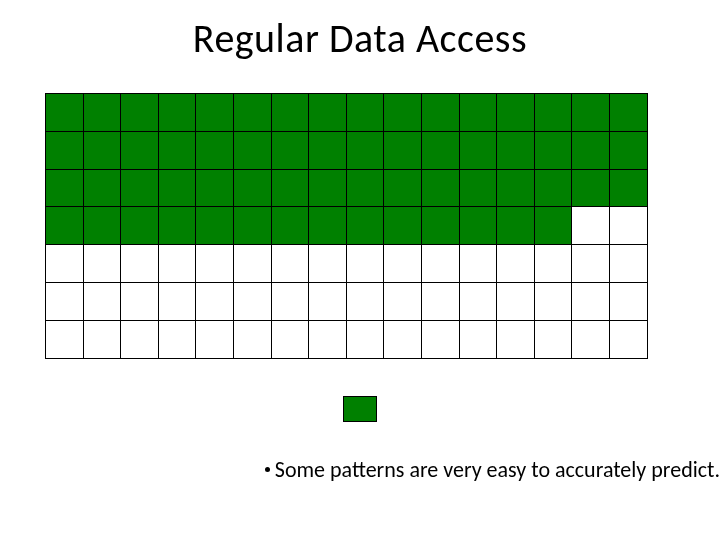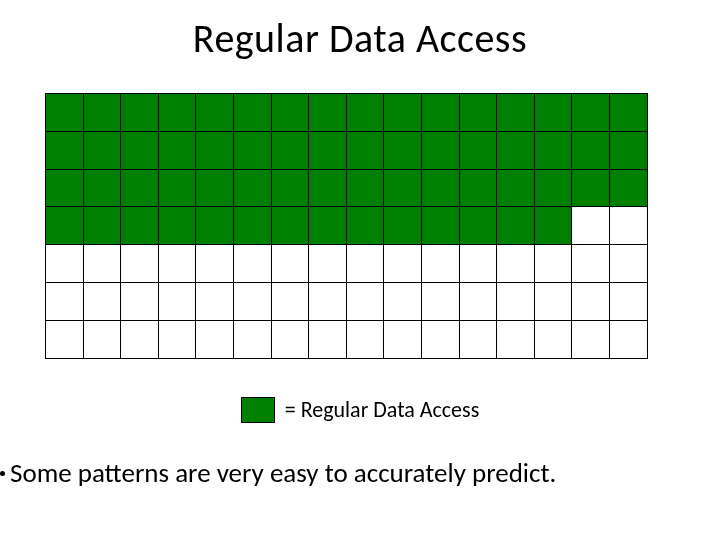--- a/index.html
+++ b/index.html
@@ -65,22 +65,22 @@
     height: 26px;
     background: #008000;
     border: 1.5px solid #000;
     box-sizing: border-box;
   }
   .bullet {
     position: absolute;
     top: 456px;
     left: 0;
     right: 0;
-    text-align: left;
-    font-size: 27px;
+    text-align: right;
+    font-size: 22px;
   }
   .bullet .dot {
     display: inline-block;
     width: 5px;
     height: 5px;
     border-radius: 50%;
     background: #000;
     vertical-align: middle;
     margin-right: 5px;
     position: relative;
@@ -218,20 +218,19 @@
         <div class="cell"></div>
         <div class="cell"></div>
         <div class="cell"></div>
         <div class="cell"></div>
         <div class="cell"></div>
       </div>
     </div>
 
   <div class="legend">
     <div class="swatch"></div>
-    <span>= Regular Data Access</span>
   </div>
 
   <div class="bullet">
     <span class="dot"></span><span>Some patterns are very easy to accurately predict.</span>
   </div>
 
 </div>
 
 </body></html>

